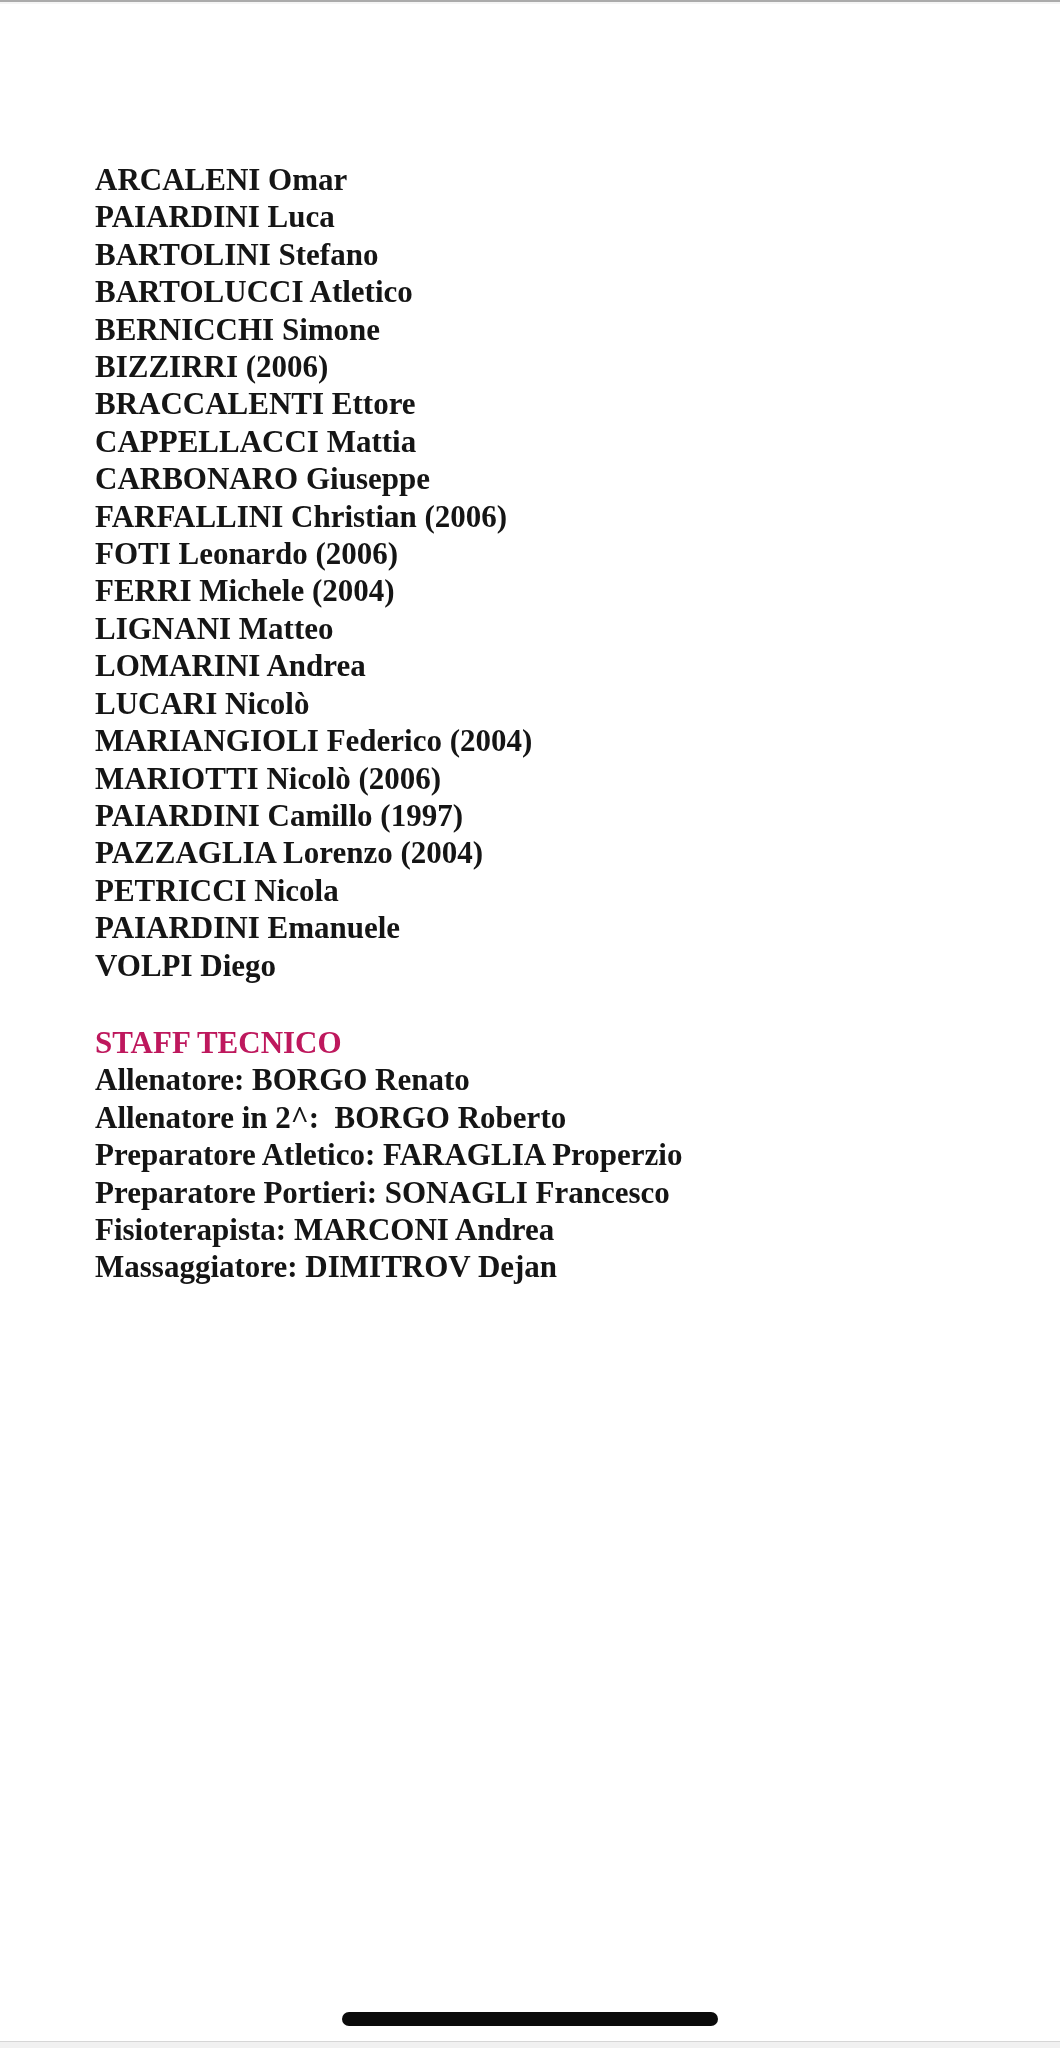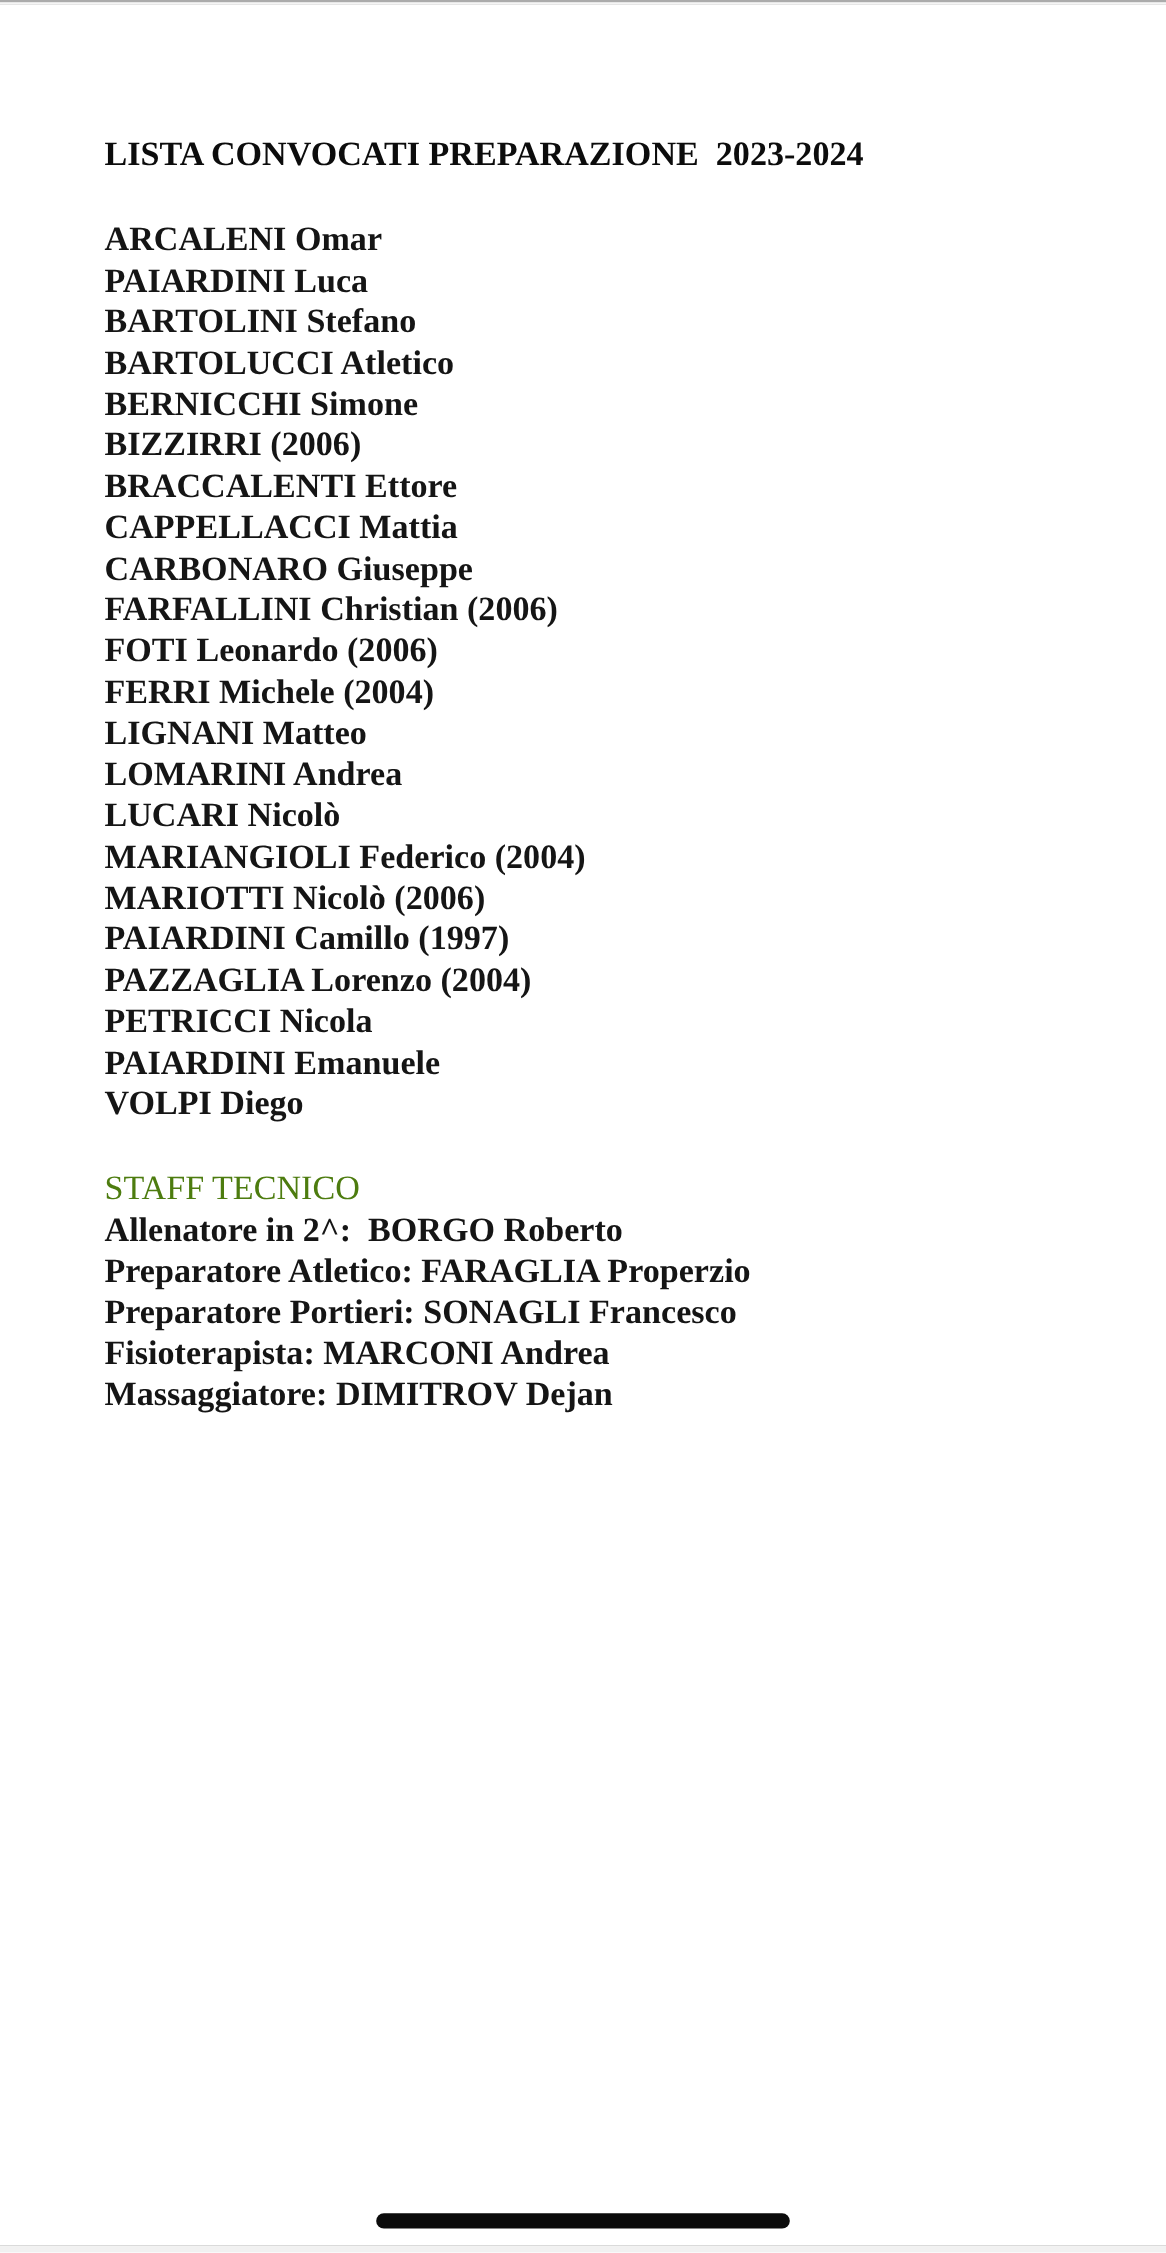--- a/index.html
+++ b/index.html
@@ -36,22 +36,22 @@
     font-weight: bold;
   }
   .doc-title {
     font-weight: bold;
     color: #0c0c0c;
   }
   .gap {
     height: 40px;
   }
   .staff-heading {
-    font-weight: normal;
-    color: #4d7c0f;
+    font-weight: bold;
+    color: #be185d;
   }
   .bottom-divider {
     position: absolute;
     left: 0; right: 0;
     top: 2041px;
     height: 1px;
     background: #d6d6d6;
   }
   .bottom-strip {
     position: absolute;
@@ -73,21 +73,20 @@
 </style>
 </head>
 <body>
 
 <div class="screen">
 
   <div class="top-edge"></div>
 
   <div class="doc">
 
-    <div class="line doc-title">LISTA CONVOCATI PREPARAZIONE  2023-2024</div>
 
     <div class="gap"></div>
 
     <div>
         <div class="line">ARCALENI Omar</div>
         <div class="line">PAIARDINI Luca</div>
         <div class="line">BARTOLINI Stefano</div>
         <div class="line">BARTOLUCCI Atletico</div>
         <div class="line">BERNICCHI Simone</div>
         <div class="line">BIZZIRRI (2006)</div>
@@ -107,20 +106,21 @@
         <div class="line">PETRICCI Nicola</div>
         <div class="line">PAIARDINI Emanuele</div>
         <div class="line">VOLPI Diego</div>
       </div>
 
     <div class="gap"></div>
 
     <div class="line staff-heading">STAFF TECNICO</div>
 
     <div>
+        <div class="line">Allenatore: BORGO Renato</div>
         <div class="line">Allenatore in 2^:  BORGO Roberto</div>
         <div class="line">Preparatore Atletico: FARAGLIA Properzio</div>
         <div class="line">Preparatore Portieri: SONAGLI Francesco</div>
         <div class="line">Fisioterapista: MARCONI Andrea</div>
         <div class="line">Massaggiatore: DIMITROV Dejan</div>
       </div>
 
   </div>
 
   <div class="bottom-divider"></div>

